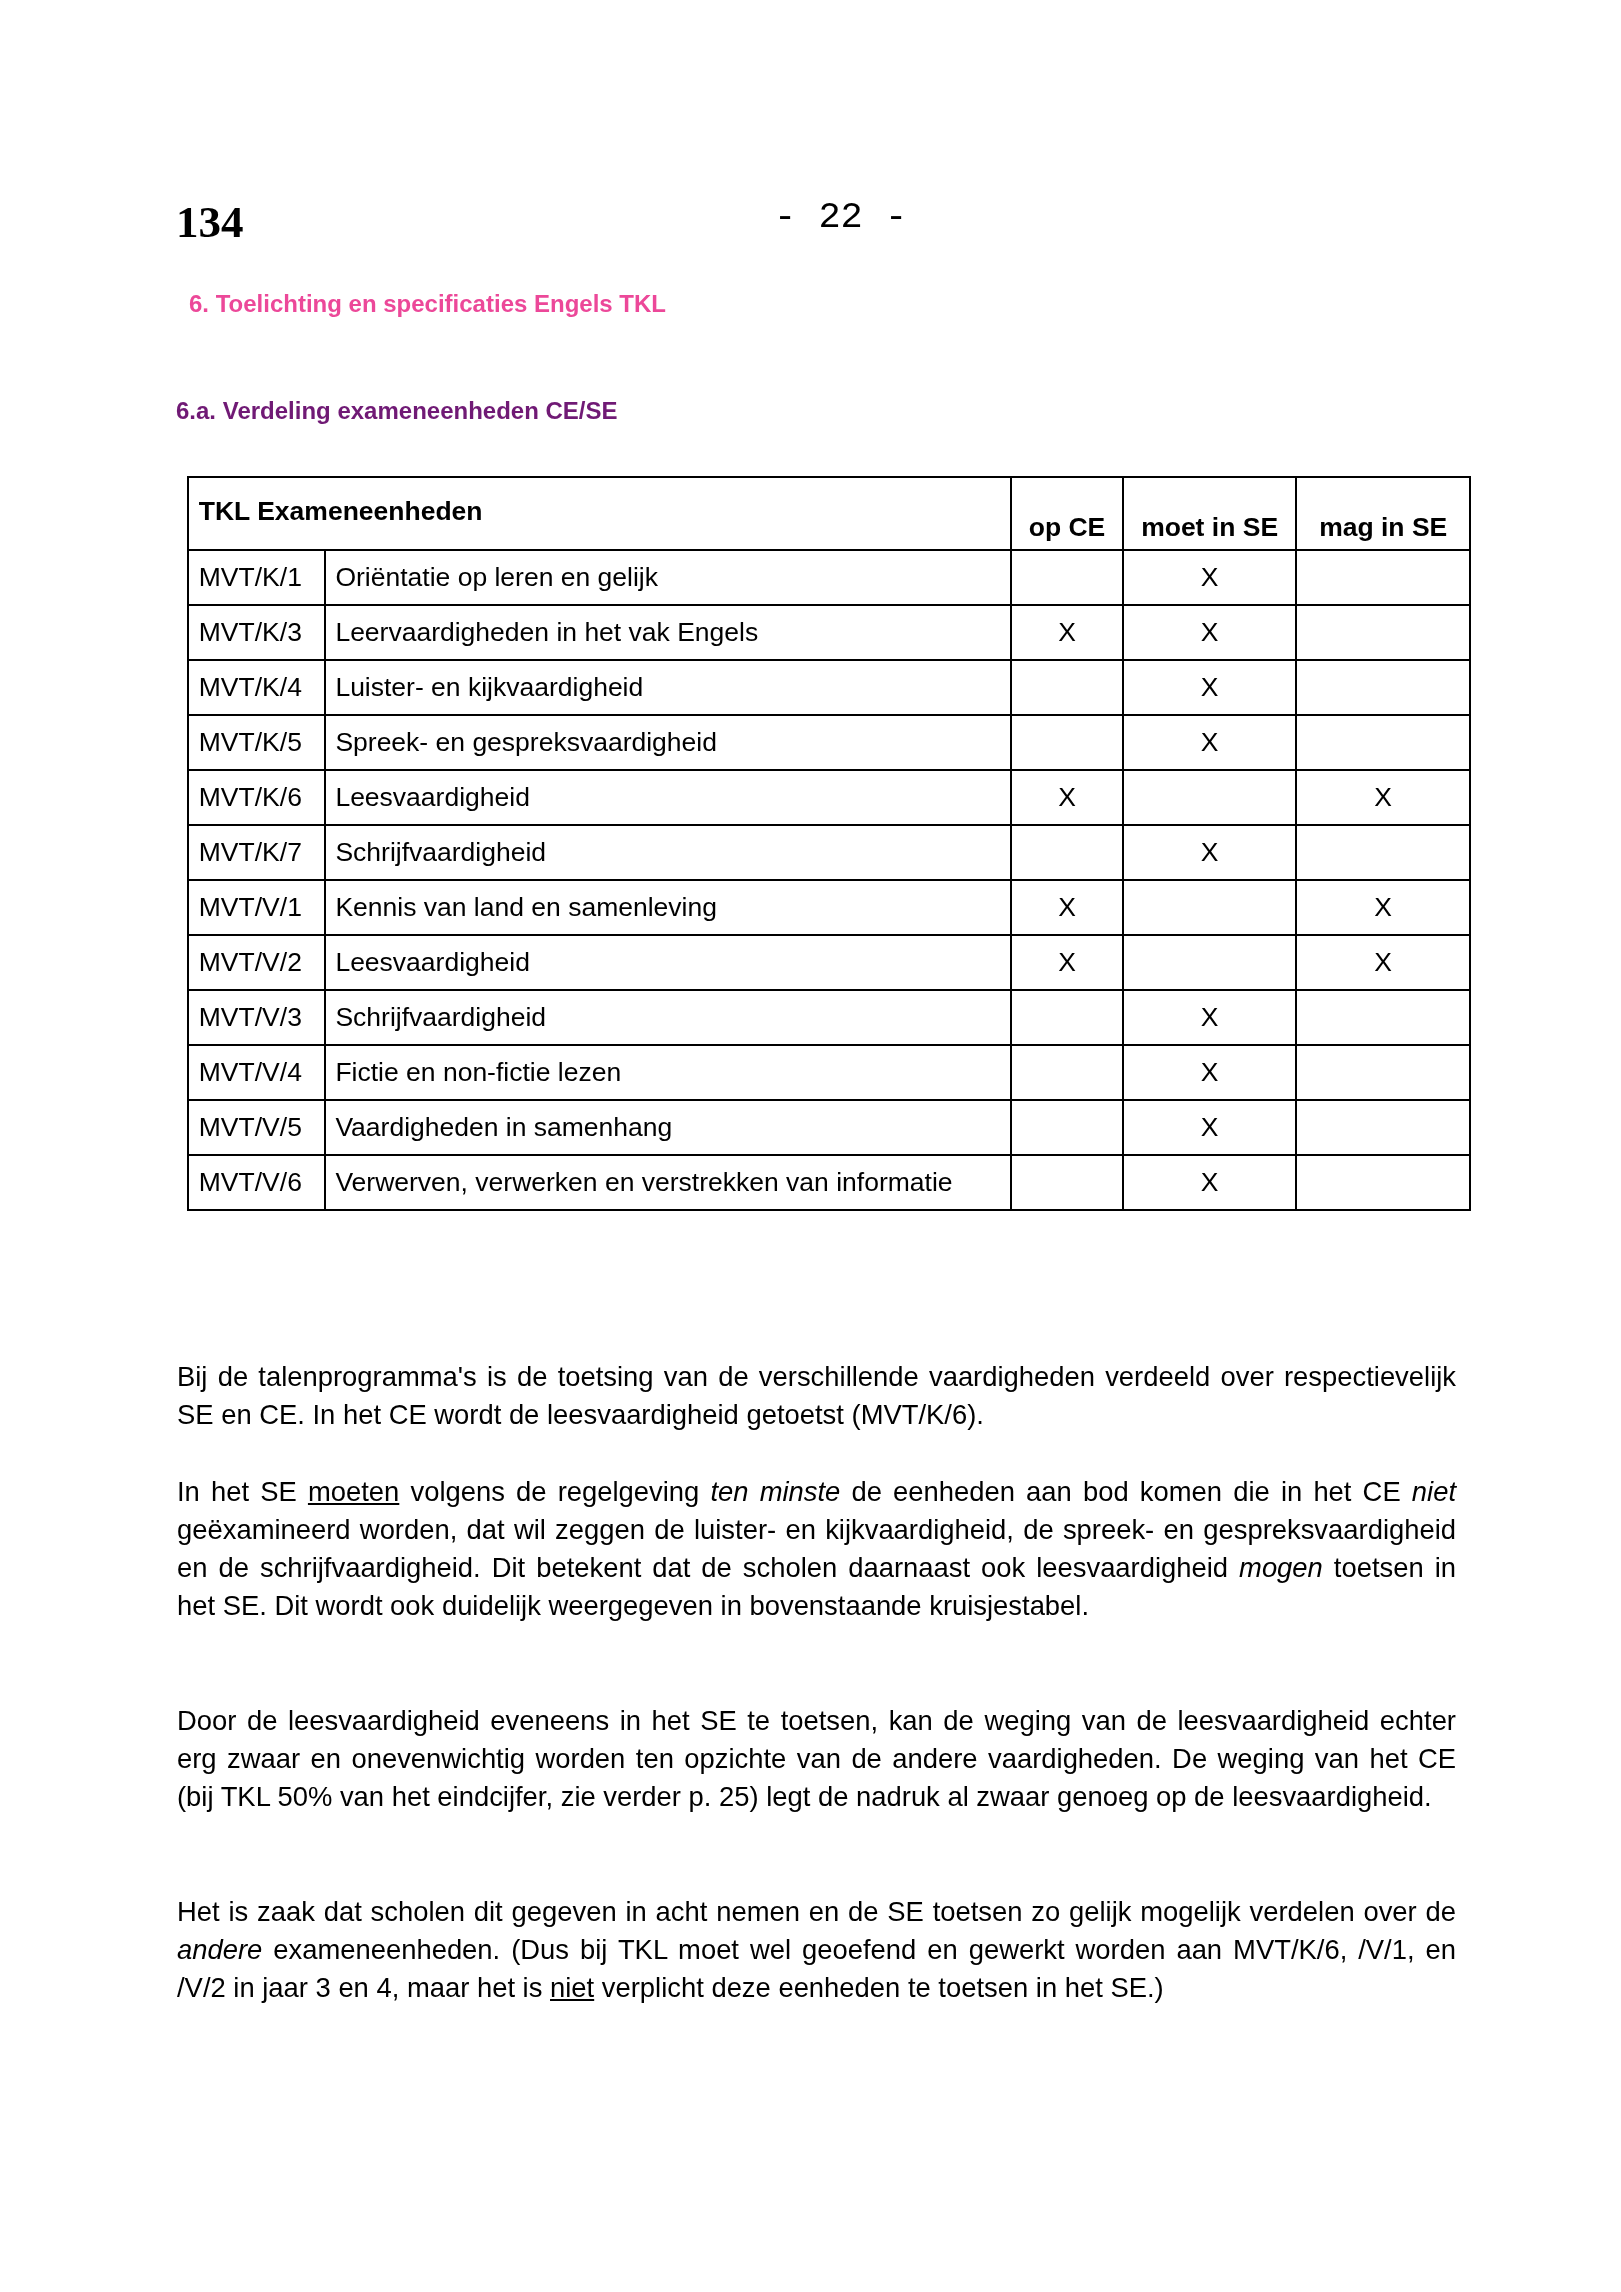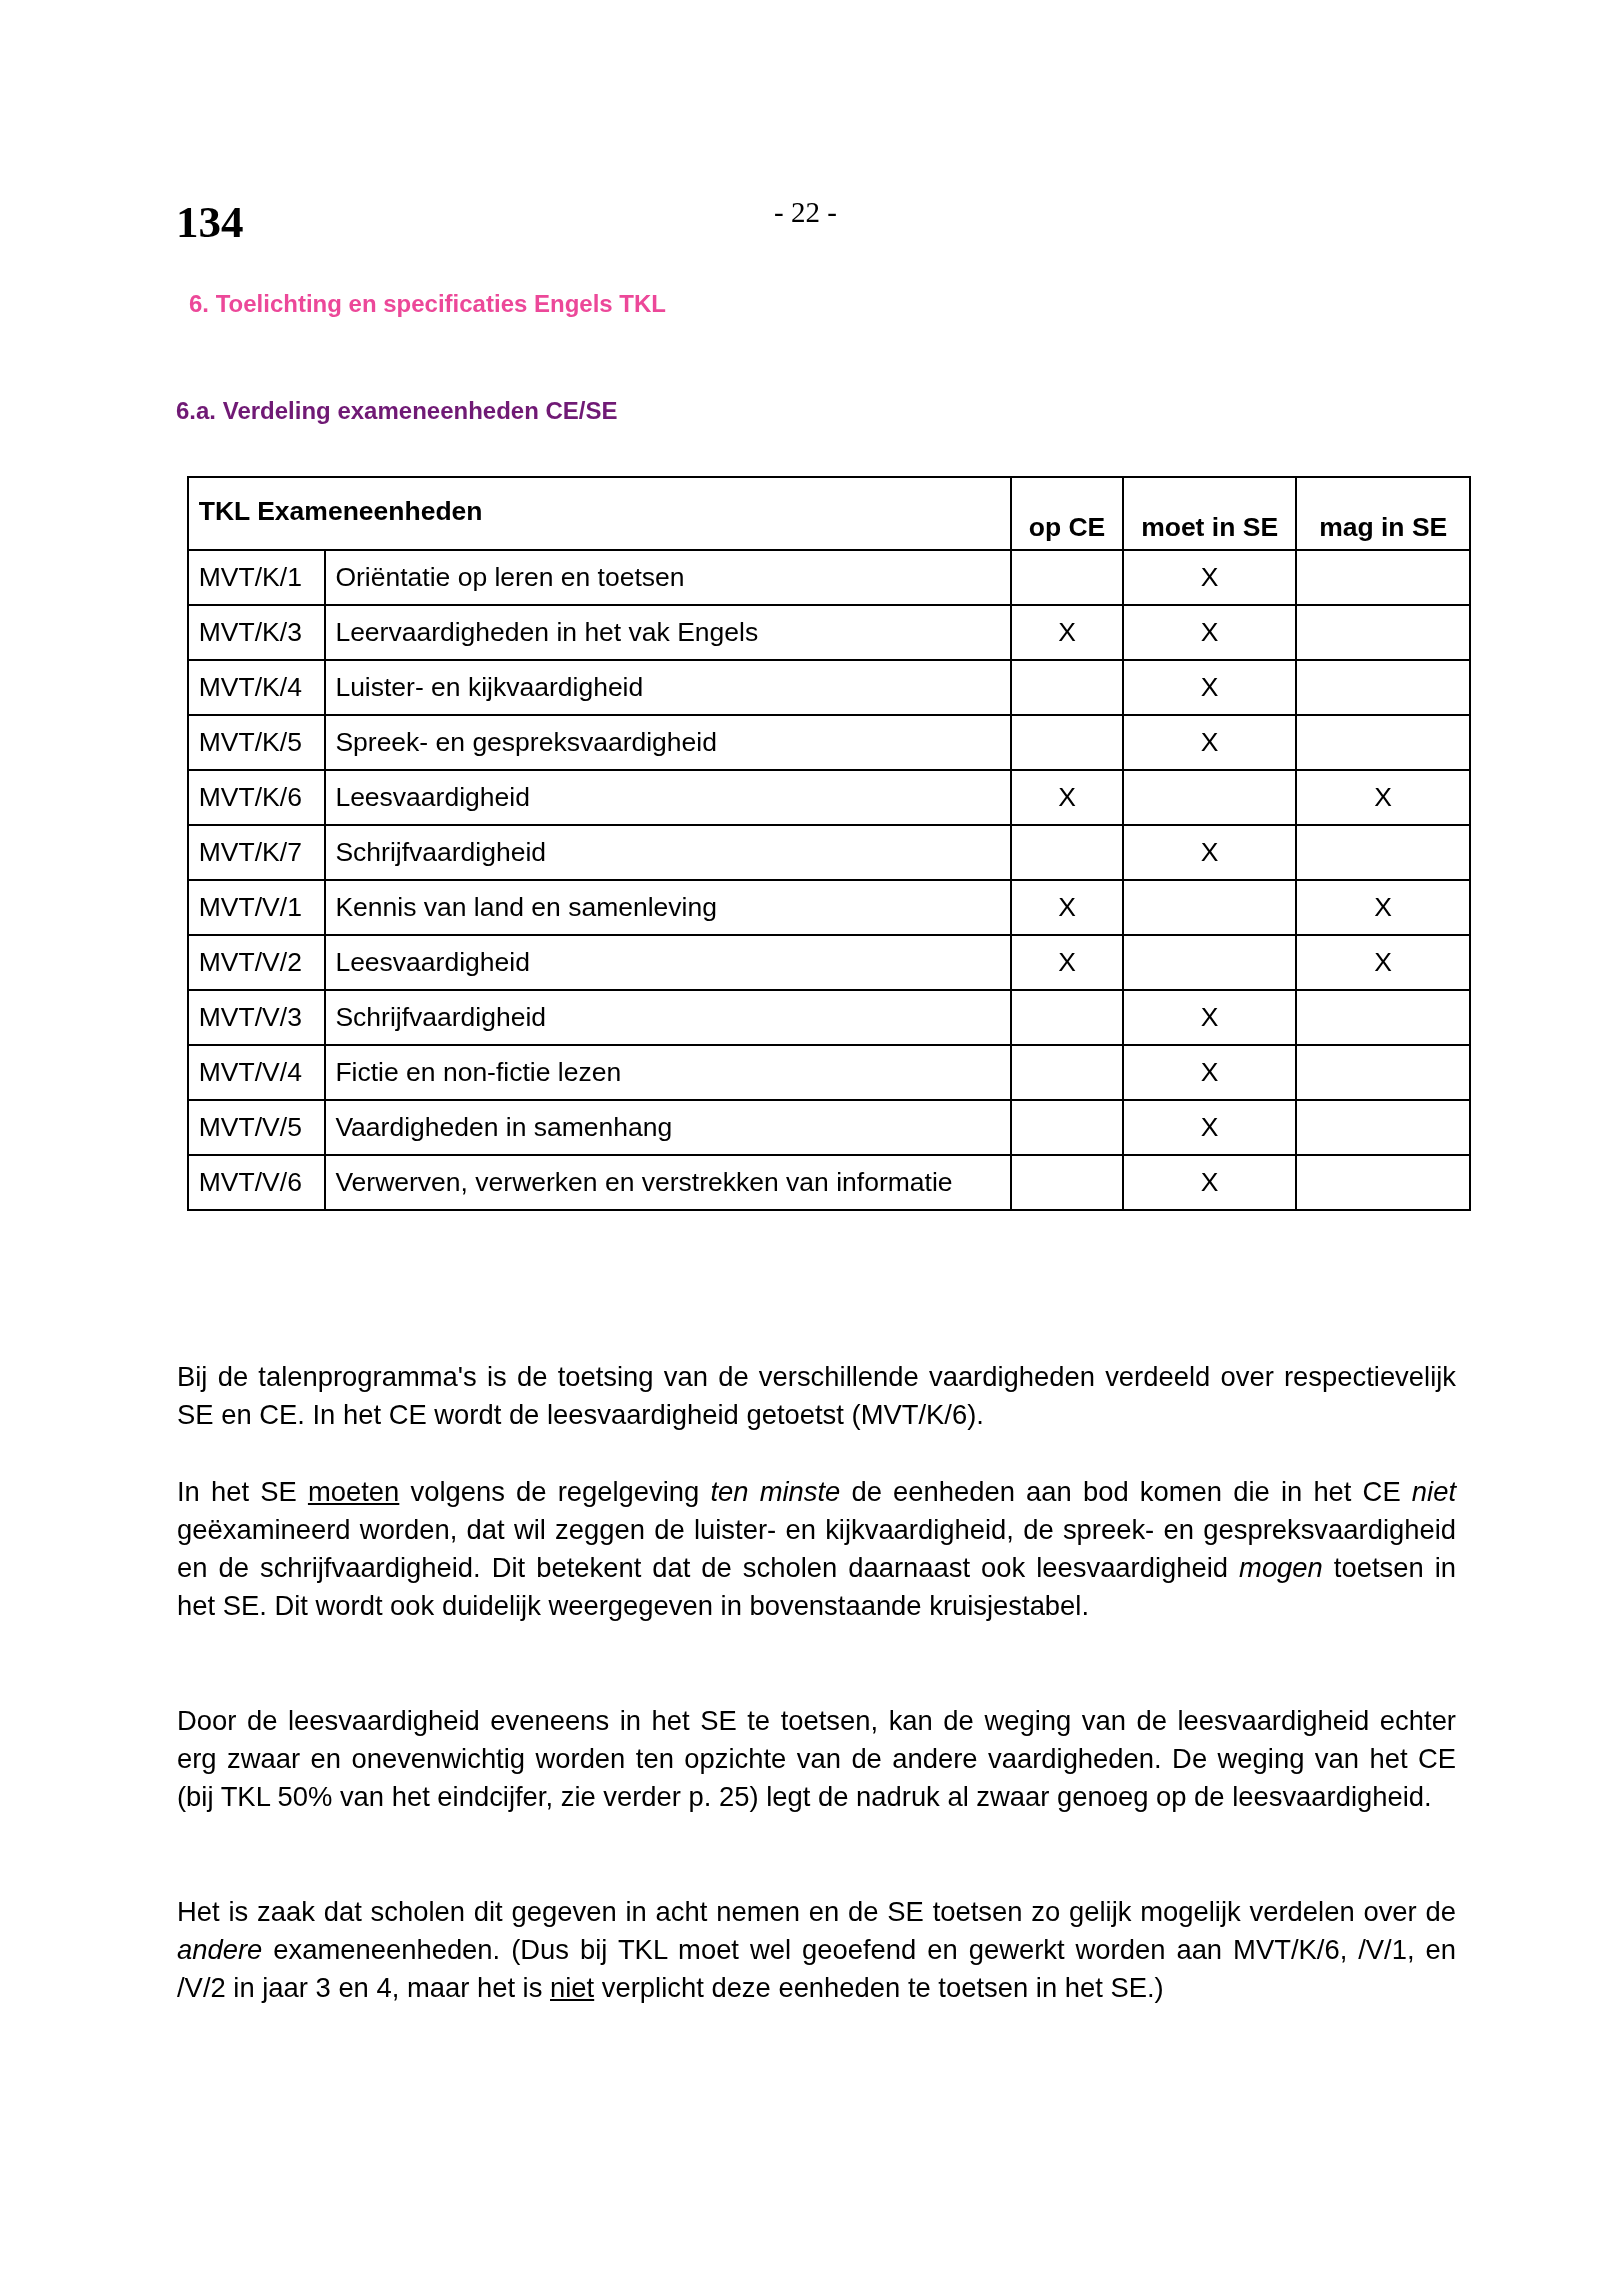--- a/index.html
+++ b/index.html
@@ -1,18 +1,18 @@
 <!DOCTYPE html>
 <html><head>
 <meta charset="utf-8">
 <style>
   html, body { margin: 0; padding: 0; background: #ffffff; }
   body { width: 1621px; height: 2293px; position: relative; overflow: hidden; color: #000; font-family: "Liberation Sans", sans-serif; }
   .page-num { position: absolute; left: 176px; top: 196px; font-family: "Liberation Serif", serif; font-weight: bold; font-size: 45px; }
-  .page-marker { position: absolute; left: 774px; top: 196px; font-family: Liberation Serif, serif; font-size: 29px; }
+  .page-marker { position: absolute; left: 774px; top: 196px; font-family: Liberation Mono, monospace; font-size: 37px; }
   .h1 { position: absolute; left: 189px; top: 290px; font-size: 24px; font-weight: bold; color: #ec4899; white-space: nowrap; }
   .h2 { position: absolute; left: 176px; top: 397px; font-size: 24px; font-weight: bold; color: #701a75; white-space: nowrap; }
   table.units { position: absolute; left: 187px; top: 476px; width: 1284px; border-collapse: collapse; font-size: 26.5px; }
   table.units td, table.units th { border: 2.9px solid #000; padding: 0 9.8px; height: 53px; }
   table.units th { font-weight: bold; }
   table.units .hdr-title { text-align: left; vertical-align: top; padding-top: 17.6px; height: 53px; }
   table.units .hdr-col { text-align: center; vertical-align: bottom; padding-bottom: 6px; }
   table.units .code { width: 115px; }
   table.units .mark { text-align: center; }
   .para { position: absolute; left: 177px; width: 1279px; font-size: 27.4px; line-height: 38px; text-align: justify; margin: 0; }
@@ -34,21 +34,21 @@
       <tr>
         <th class="hdr-title" colspan="2">TKL Exameneenheden</th>
         <th class="hdr-col" style="width:90px">op CE</th>
         <th class="hdr-col" style="width:152px">moet in SE</th>
         <th class="hdr-col" style="width:152px">mag in SE</th>
       </tr>
     </thead>
     <tbody>
       <tr>
         <td class="code">MVT/K/1</td>
-        <td>Oriëntatie op leren en toetsen</td>
+        <td>Oriëntatie op leren en gelijk</td>
         <td class="mark"></td>
         <td class="mark">X</td>
         <td class="mark"></td>
       </tr>
       <tr>
         <td class="code">MVT/K/3</td>
         <td>Leervaardigheden in het vak Engels</td>
         <td class="mark">X</td>
         <td class="mark">X</td>
         <td class="mark"></td>

